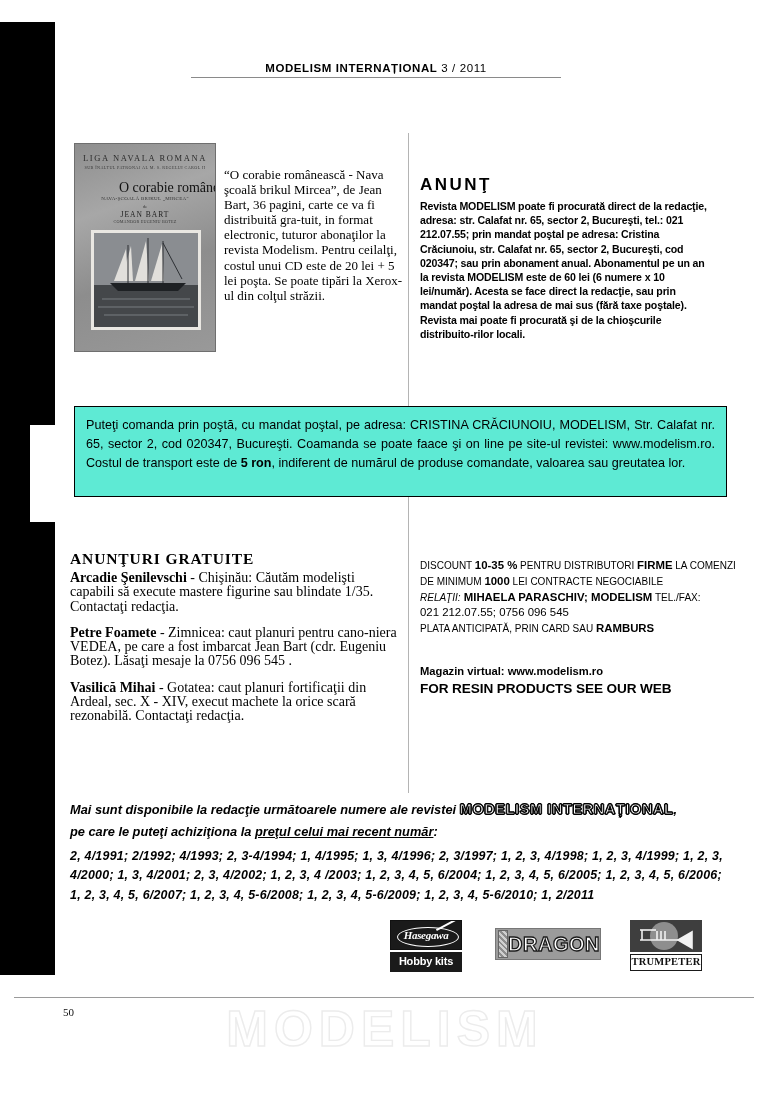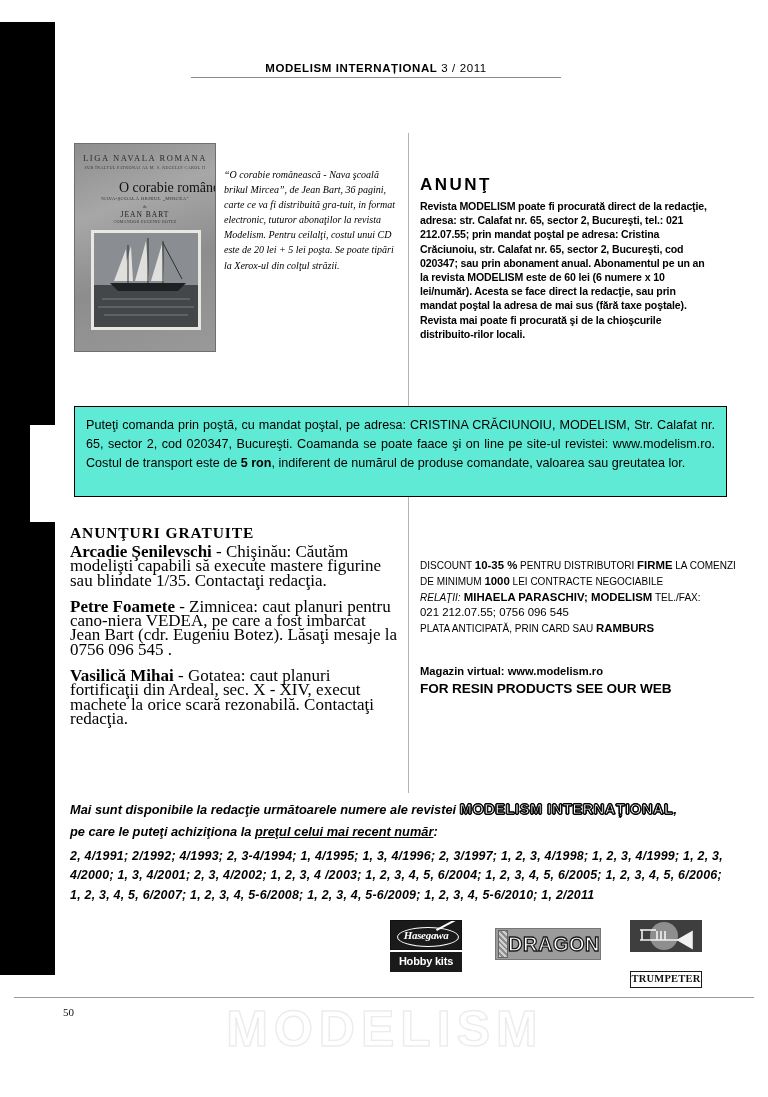--- a/index.html
+++ b/index.html
@@ -133,24 +133,23 @@
     position: relative;
     overflow: hidden;
   }
   .bc-ship { position: absolute; left: 0; top: 0; }
 
   
   .intro-text {
     position: absolute; left: 224px; top: 167px;
     width: 178px;
     font-family: "Liberation Serif", serif;
-    font-size: 10px;
+    font-size: 13px;
     line-height: 15.1px;
     color: #000;
-    font-style: italic;
   }
 
   
   .anunt {
     position: absolute; left: 420px; top: 163px;
     width: 288px;
     margin-top: 12px;
   }
   .anunt-title {
     font-family: "Liberation Sans", sans-serif;
@@ -180,32 +179,32 @@
     margin: 0;
     font-family: "Liberation Sans", sans-serif;
     font-size: 12.6px;
     line-height: 19px;
     text-align: justify;
   }
   .order-box b { font-weight: bold; }
 
   
   .free-ads {
-    position: absolute; left: 70px; top: 524px;
+    position: absolute; left: 70px; top: 550px;
     width: 330px;
     font-family: "Liberation Serif", serif;
   }
   .free-ads h2 {
     margin: 0 0 3px 0;
     font-size: 15.5px;
     font-weight: bold;
     letter-spacing: 0.9px;
   }
   .free-ads .ad {
-    font-size: 17px;
+    font-size: 14px;
     line-height: 14.3px;
     margin-bottom: 12px;
   }
   .free-ads .ad .nm { font-weight: bold; }
 
   
   .distrib {
     position: absolute; left: 420px; top: 558px;
     width: 300px;
     font-family: "Liberation Sans", sans-serif;
@@ -333,21 +332,21 @@
   .tp-top {
     width: 72px; height: 32px; background: #3e3e3e;
     position: relative; overflow: hidden;
   }
   .tp-circle {
     position: absolute; left: 20px; top: 2px;
     width: 28px; height: 28px; border-radius: 50%;
     background: #8e8e8e;
   }
   .tp-bot {
-    width: 72px; height: 17px; margin-top: 19px;
+    width: 72px; height: 17px; margin-top: 2px;
     background: #fff; border: 1.5px solid #1a1a1a;
     box-sizing: border-box; position: relative;
   }
   .tp-bot span {
     position: absolute; left: 0; right: 0; top: 1px;
     text-align: center;
     font-family: "Liberation Serif", serif;
     font-weight: bold; font-size: 10.5px; color: #111;
     letter-spacing: 0.2px;
   }

